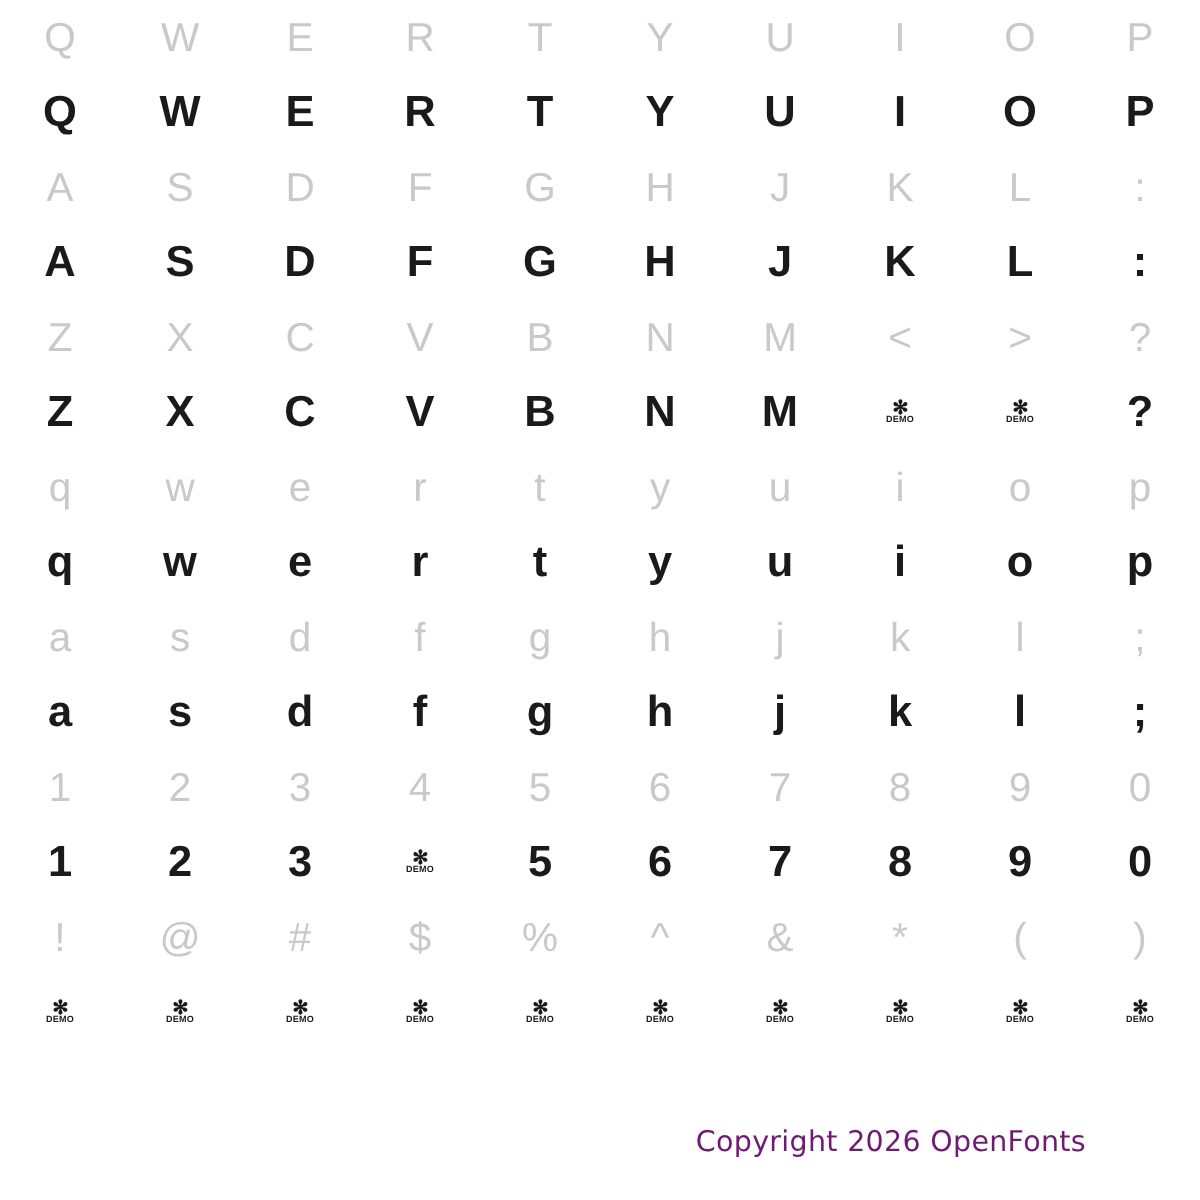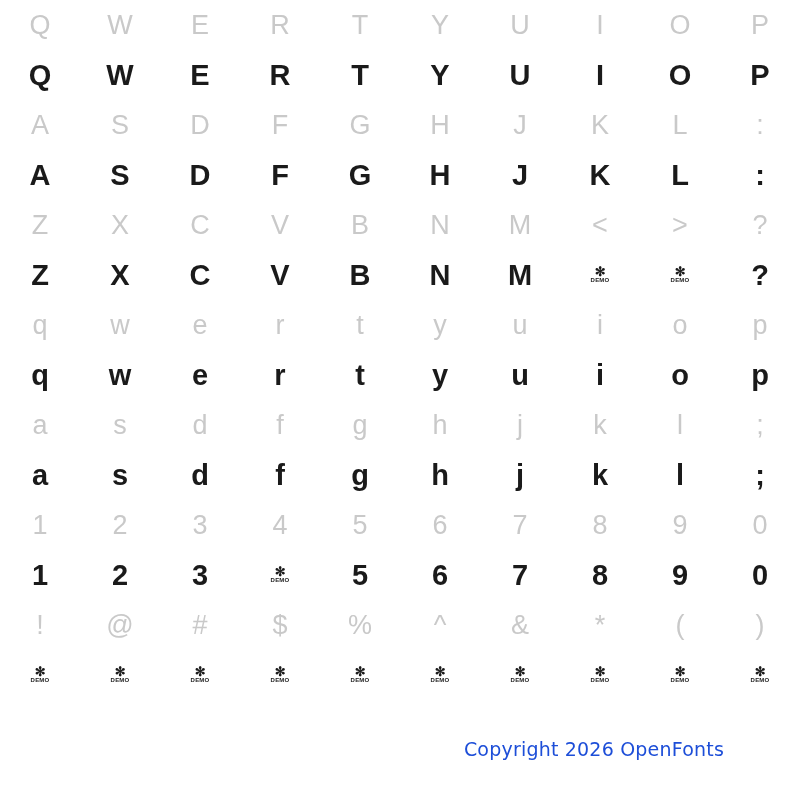--- a/index.html
+++ b/index.html
@@ -64,23 +64,23 @@
     font-weight: 700;
     letter-spacing: 0.2px;
     line-height: 7px;
   }
   .demo-mark.inked {
     color: #1a1a1a;
   }
   .footer {
     position: absolute;
     right: 76px;
-    bottom: 40px;
+    bottom: 28px;
     font-size: 19px;
-    color: #1d4ed8;
+    color: #701a75;
     font-family: "DejaVu Sans", sans-serif;
     letter-spacing: 0.2px;
   }
 </style>
 </head>
 <body>
 
 <div id="sheet">
   <div class="grid" id="grid">
       <div class="cell ghost">

